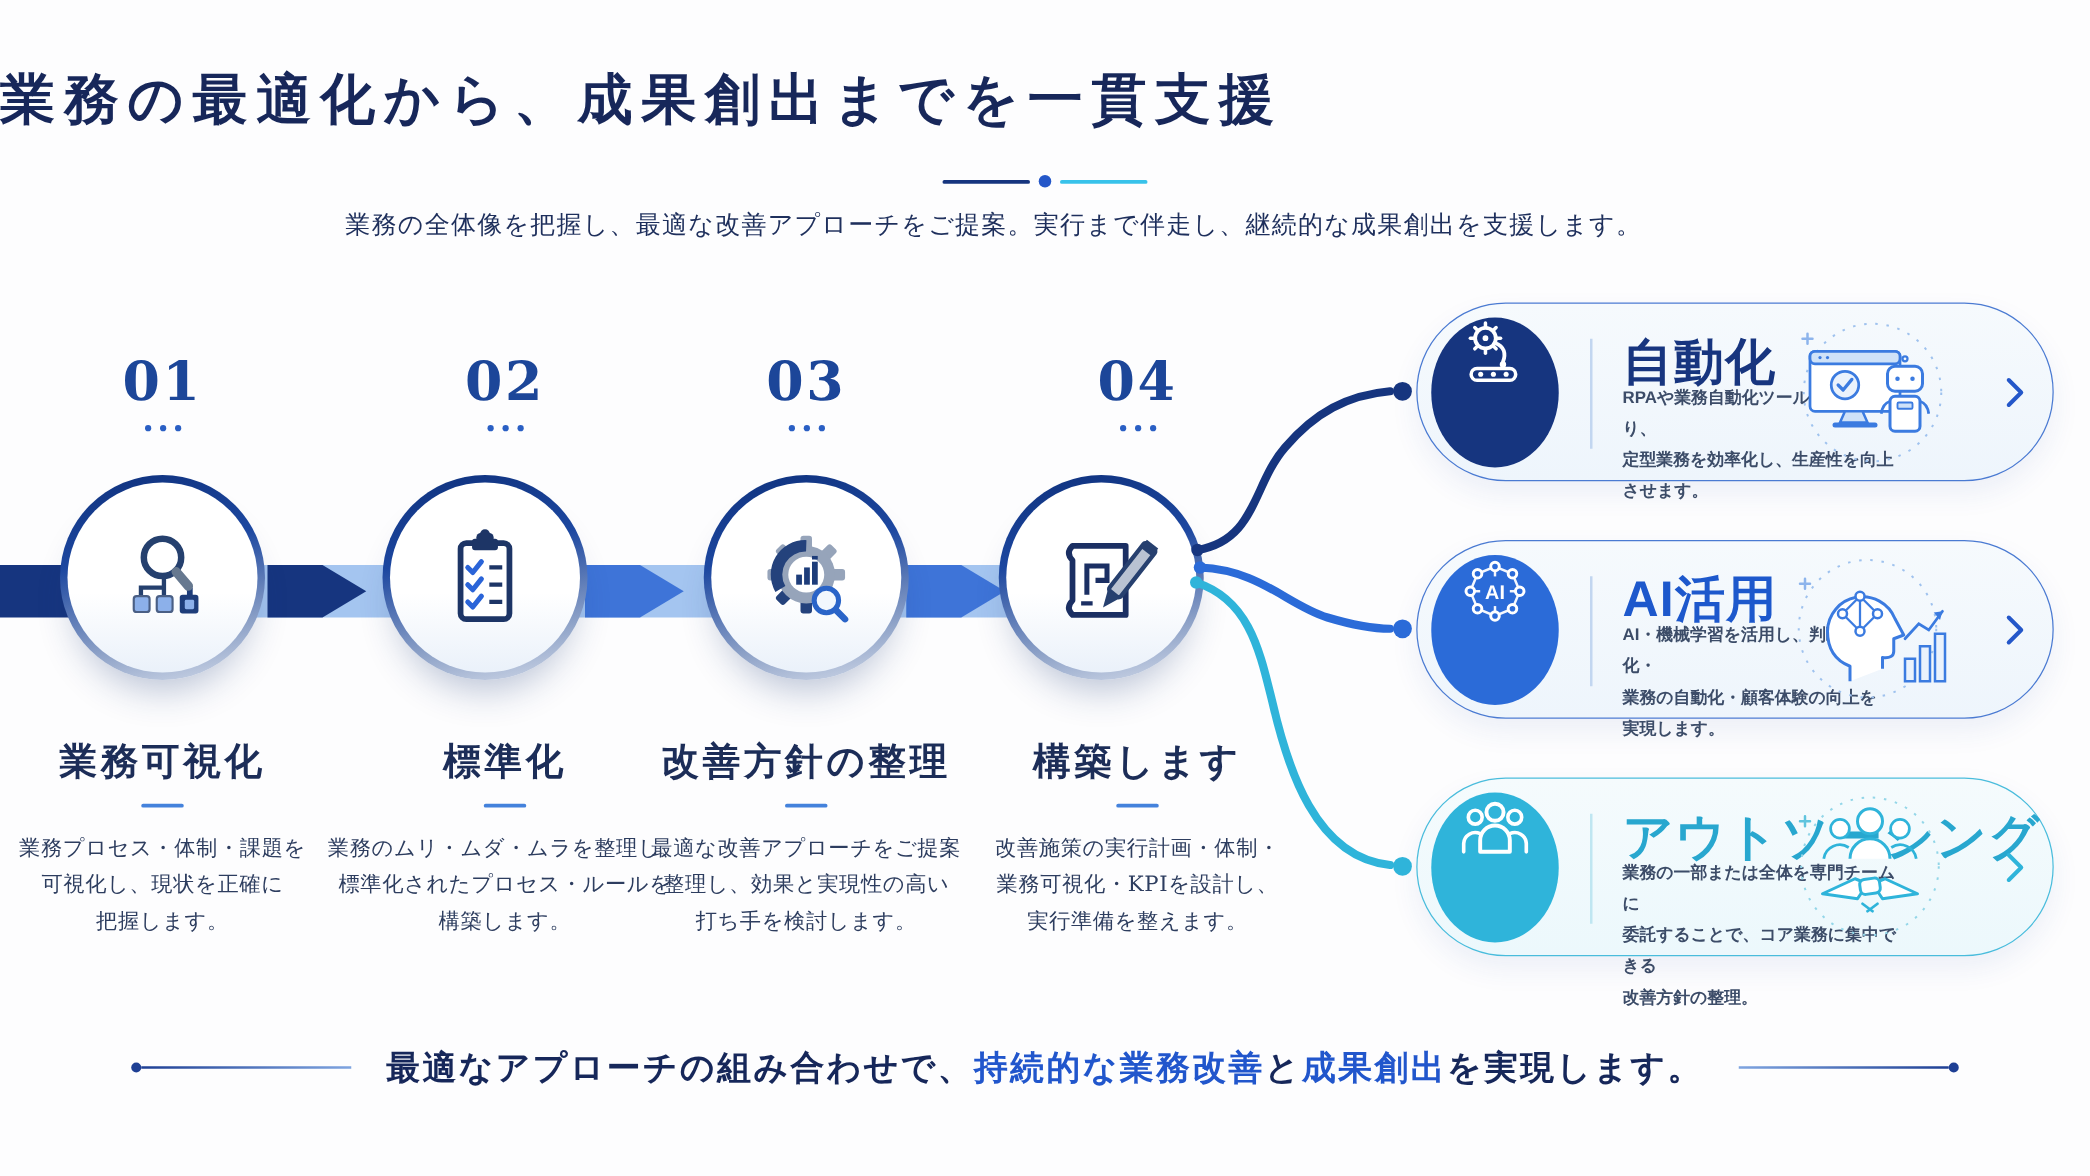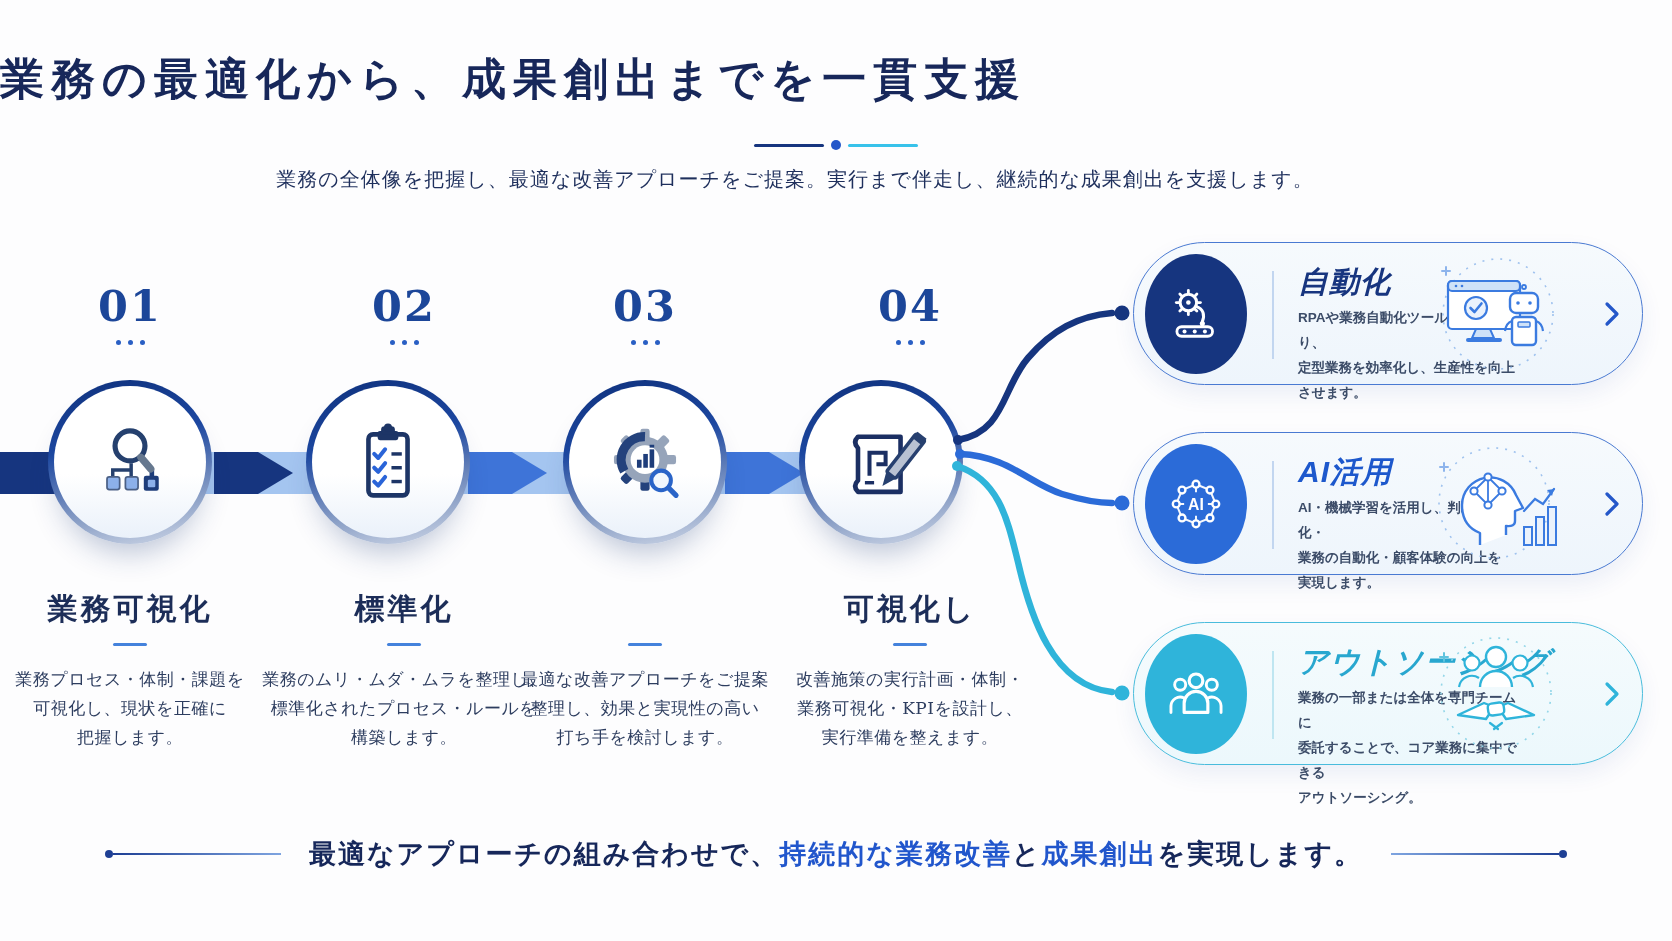--- a/index.html
+++ b/index.html
@@ -72,25 +72,25 @@
   .card {
     position:absolute; left:1133px; width:510px; height:143px; border-radius:72px;
     background:linear-gradient(180deg,#f6fafd 0%,#eef5fc 100%);
     border:1.5px solid #4a7ad2; z-index:1;
     box-shadow:0 10px 22px rgba(40,80,160,0.08);
   }
   .card.cyan { border-color:#49bcdc; background:linear-gradient(180deg,#f5fbfd 0%,#ecf8fc 100%); }
   .card1 { top:242px; } .card2 { top:432px; } .card3 { top:622px; }
   .card-icon {
     position:absolute; left:11px; top:11px; width:102px; height:120px; border-radius:50%;
-    display:flex; align-items:center; justify-content:center;
+    display:flex; justify-content:center;
   }
   .card-divider { position:absolute; left:138px; top:28px; width:2px; height:88px; background:#c2d6f0; }
   .card.cyan .card-divider { background:#bfe6f1; }
-  .card-title { position:absolute; left:164px; top:19px; font-size:30px; font-weight:700; letter-spacing:1px;font-style:italic; }
+  .card-title { position:absolute; left:164px; top:19px; font-size:40px; font-weight:700; letter-spacing:1px; }
   .card-desc {
     position:absolute; left:164px; top:62px; width:230px;
     font-size:13.5px; line-height:25px; color:#3c4c68; white-space:pre-line; font-weight:600;
   }
   .card-illus { position:absolute; right:72px; top:8px; width:138px; height:127px; }
   .card-chevron { position:absolute; right:22px; top:50%; margin-top:-13px; width:16px; height:26px; }
 
   
   .tagline { position:absolute; top:836px; left:0; width:1672px;
     display:flex; align-items:center; justify-content:center; gap:28px; }
@@ -152,33 +152,34 @@
 標準化されたプロセス・ルールを
 構築します。</div>
 </div>
 <div class="step" style="left:485px">
   <div class="step-number">03</div>
   <div class="step-dots">
       <i></i>
       <i></i>
       <i></i>
     </div>
+  <div class="step-title">改善方針の整理</div>
   <div class="step-underline"></div>
   <div class="step-desc">最適な改善アプローチをご提案
 整理し、効果と実現性の高い
 打ち手を検討します。</div>
 </div>
 <div class="step" style="left:750px">
   <div class="step-number">04</div>
   <div class="step-dots">
       <i></i>
       <i></i>
       <i></i>
     </div>
-  <div class="step-title">可視化し</div>
+  <div class="step-title">構築します</div>
   <div class="step-underline"></div>
   <div class="step-desc">改善施策の実行計画・体制・
 業務可視化・KPIを設計し、
 実行準備を整えます。</div>
 </div>
 
 <div class="circle-ring c1">
   <div class="circle-inner">
     <svg width="92" height="92" viewBox="0 0 80 80">
       <path d="M25,53 V47 H41 V53 M41,47 V41" fill="none" stroke="#25406e" stroke-width="3"></path>
@@ -376,21 +377,21 @@
       <circle cx="34" cy="15" r="4.2" fill="none" stroke="#fff" stroke-width="2.2"></circle>
       <path d="M41,36 v-5 a7,7 0 0 0 -10,-6" fill="none" stroke="#fff" stroke-width="2.2" stroke-linecap="round"></path>
       <circle cx="22" cy="12" r="5.2" fill="none" stroke="#fff" stroke-width="2.4"></circle>
       <path d="M13,36 v-7 a9,9 0 0 1 18,0 v7 z" fill="none" stroke="#fff" stroke-width="2.4" stroke-linejoin="round"></path>
     </svg>
   </div>
   <div class="card-divider"></div>
   <div class="card-title" style="color:#28a7cf">アウトソーシング</div>
   <div class="card-desc">業務の一部または全体を専門チームに
 委託することで、コア業務に集中できる
-アウトソーシング。</div>
+改善方針の整理。</div>
   <svg class="card-illus" viewBox="0 0 138 127">
     <circle cx="64" cy="62" r="55" fill="none" stroke="#93d6e8" stroke-width="1.6" stroke-dasharray="2 7"></circle>
     <path d="M12,22 l0,8 M8,26 l8,0" stroke="#5fc4de" stroke-width="2" stroke-linecap="round"></path>
     <circle cx="64" cy="26" r="10" fill="#fff" stroke="#2fb4da" stroke-width="2.4"></circle>
     <path d="M48,56 a16,16 0 0 1 32,0" fill="#fff" stroke="#2fb4da" stroke-width="2.4"></path>
     <circle cx="40" cy="32" r="7.5" fill="#fff" stroke="#2fb4da" stroke-width="2.2"></circle>
     <path d="M27,56 a13,13 0 0 1 20,-9" fill="none" stroke="#2fb4da" stroke-width="2.2"></path>
     <circle cx="88" cy="32" r="7.5" fill="#fff" stroke="#2fb4da" stroke-width="2.2"></circle>
     <path d="M101,56 a13,13 0 0 0 -20,-9" fill="none" stroke="#2fb4da" stroke-width="2.2"></path>
     <path d="M26,84 l26,-12 l10,4 l-8,12 z" fill="#fff" stroke="#2fb4da" stroke-width="2.4" stroke-linejoin="round"></path>

